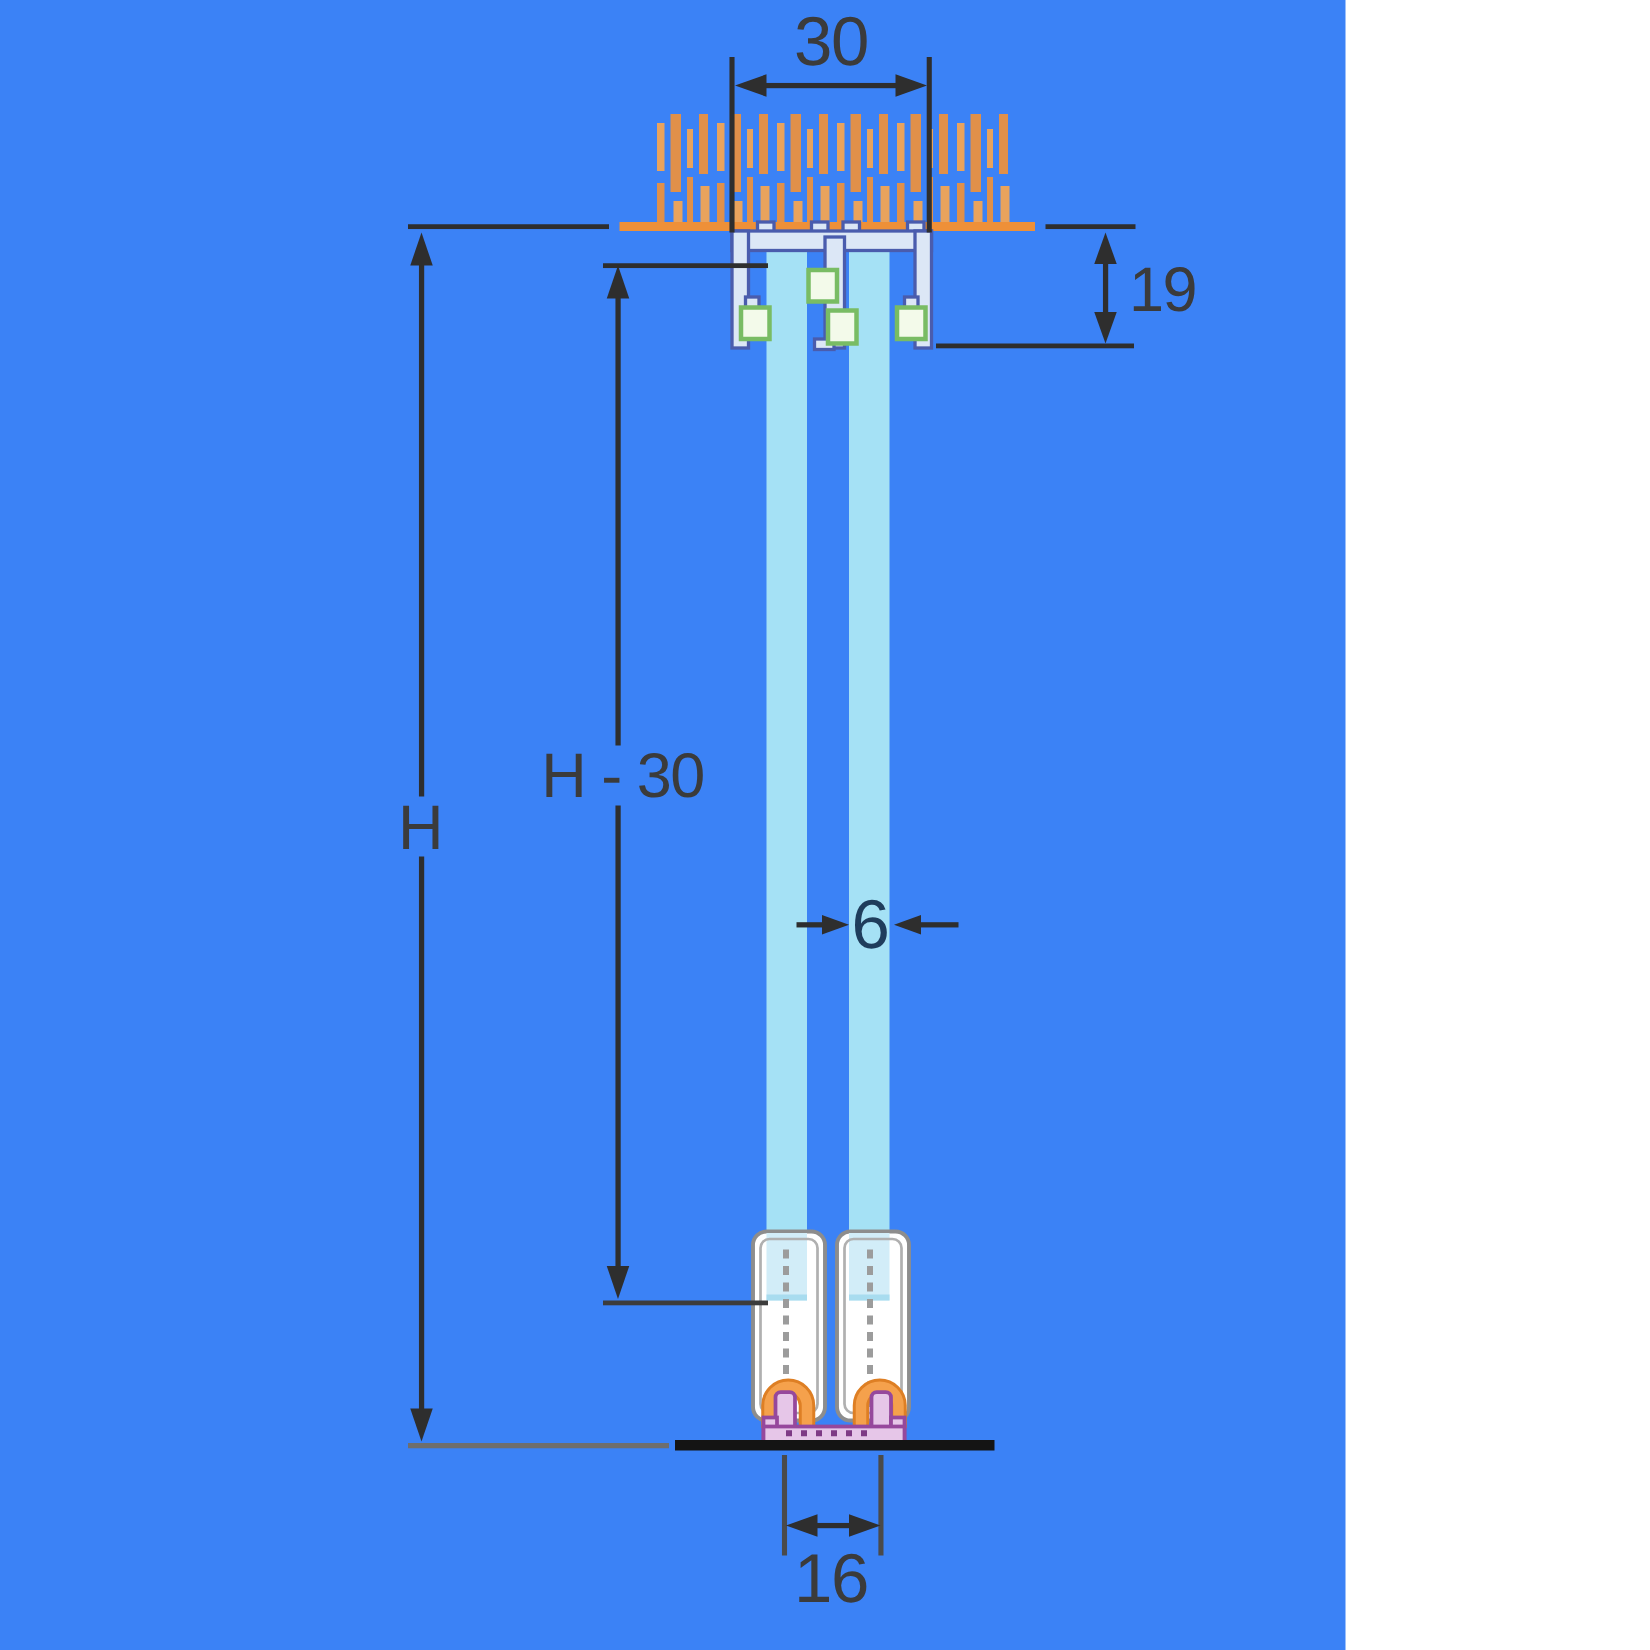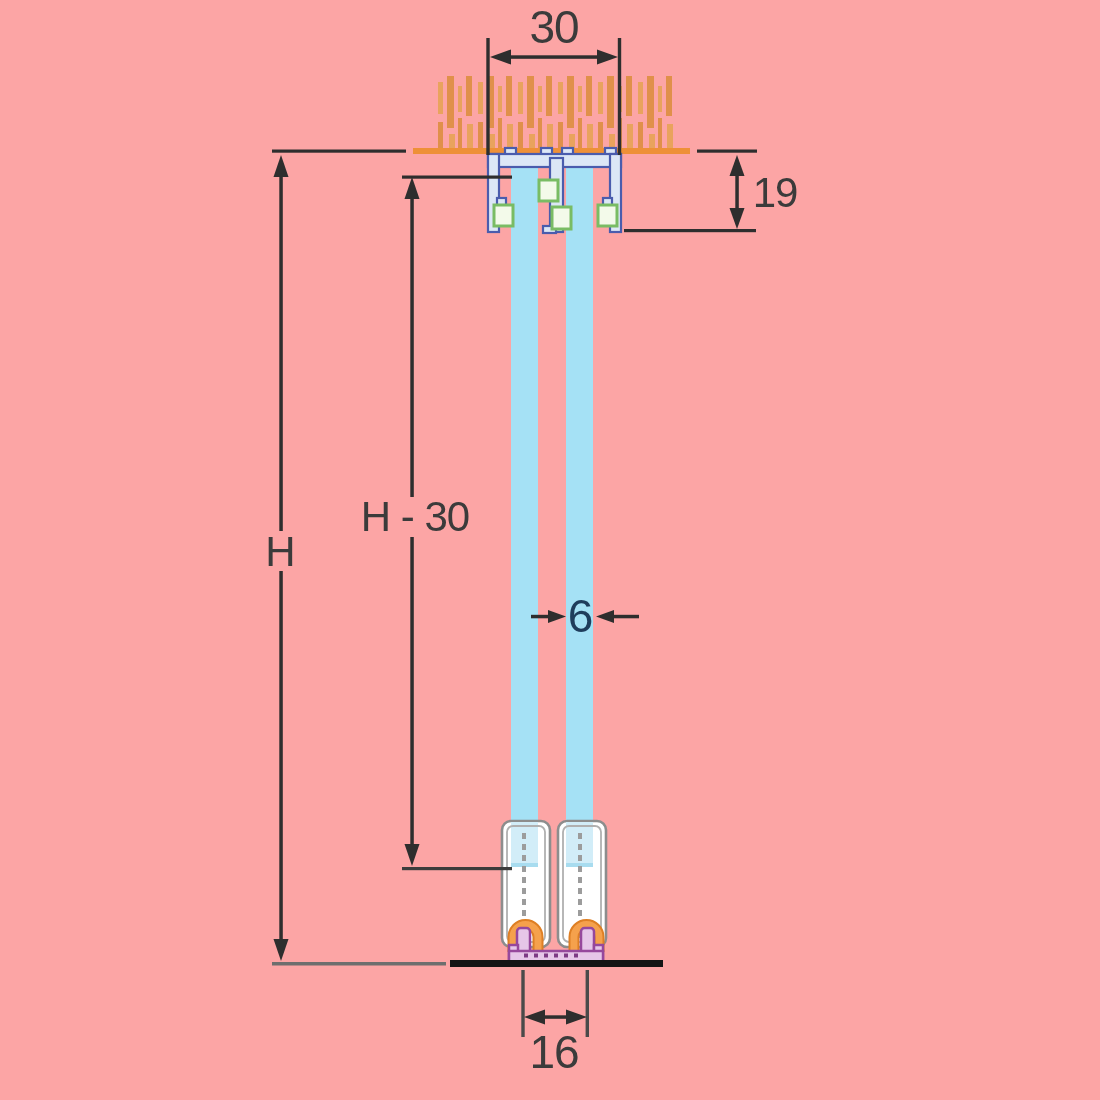--- a/index.html
+++ b/index.html
@@ -1,16 +1,16 @@
 <!DOCTYPE html>
 <html><head>
 <meta charset="utf-8">
 <style>
   html,body{margin:0;padding:0;background:#ffffff;}
-  .stage{position:relative;width:1100px;height:1100px;background:#fca5a5;overflow:hidden;}
+  .stage{position:relative;width:897px;height:1100px;background:#3b82f6;overflow:hidden;}
   svg{display:block;}
   text{font-family:"Liberation Sans","DejaVu Sans",sans-serif;fill:#3b3b3b;}
   .dim-label{font-size:46px;letter-spacing:-1px;}
   .dim-label-sm{font-size:42px;letter-spacing:-1px;}
   .glass-dim{fill:#1f3d5c;}
 </style>
 </head>
 <body>
 
 <div class="stage">

